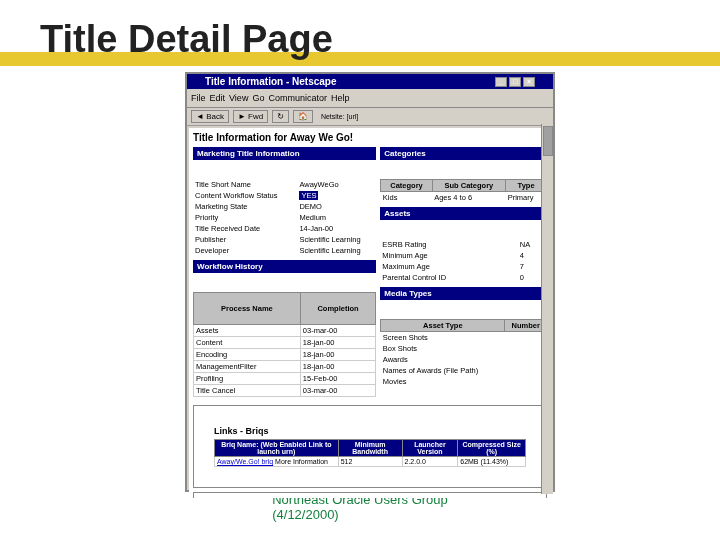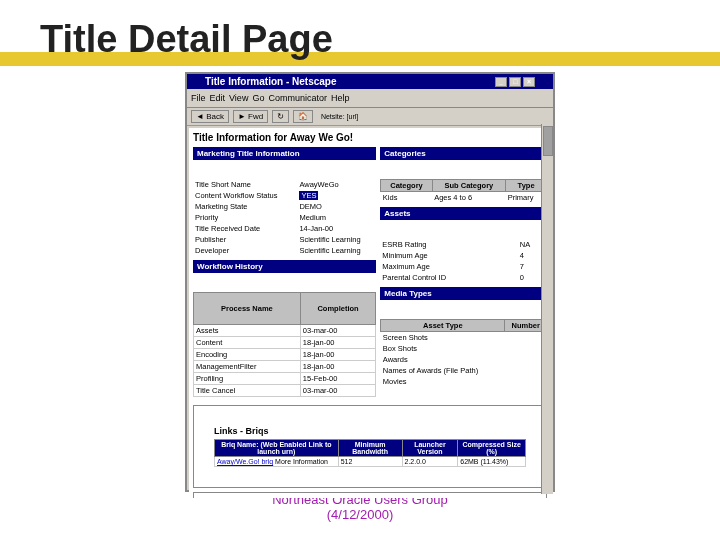--- a/index.html
+++ b/index.html
@@ -43,22 +43,22 @@
       z-index: 2;
     }
 
     
     .footer-text {
       position: absolute;
       bottom: 18px;
       left: 50%;
       transform: translateX(-50%);
       font-size: 13px;
-      color: #a21caf;
-      text-align: center;
+      color: #15803d;
+      text-align: left;
       z-index: 2;
     }
 
     
     .netscape-window {
       position: absolute;
       top: 72px;
       left: 185px;
       width: 370px;
       height: 420px;

